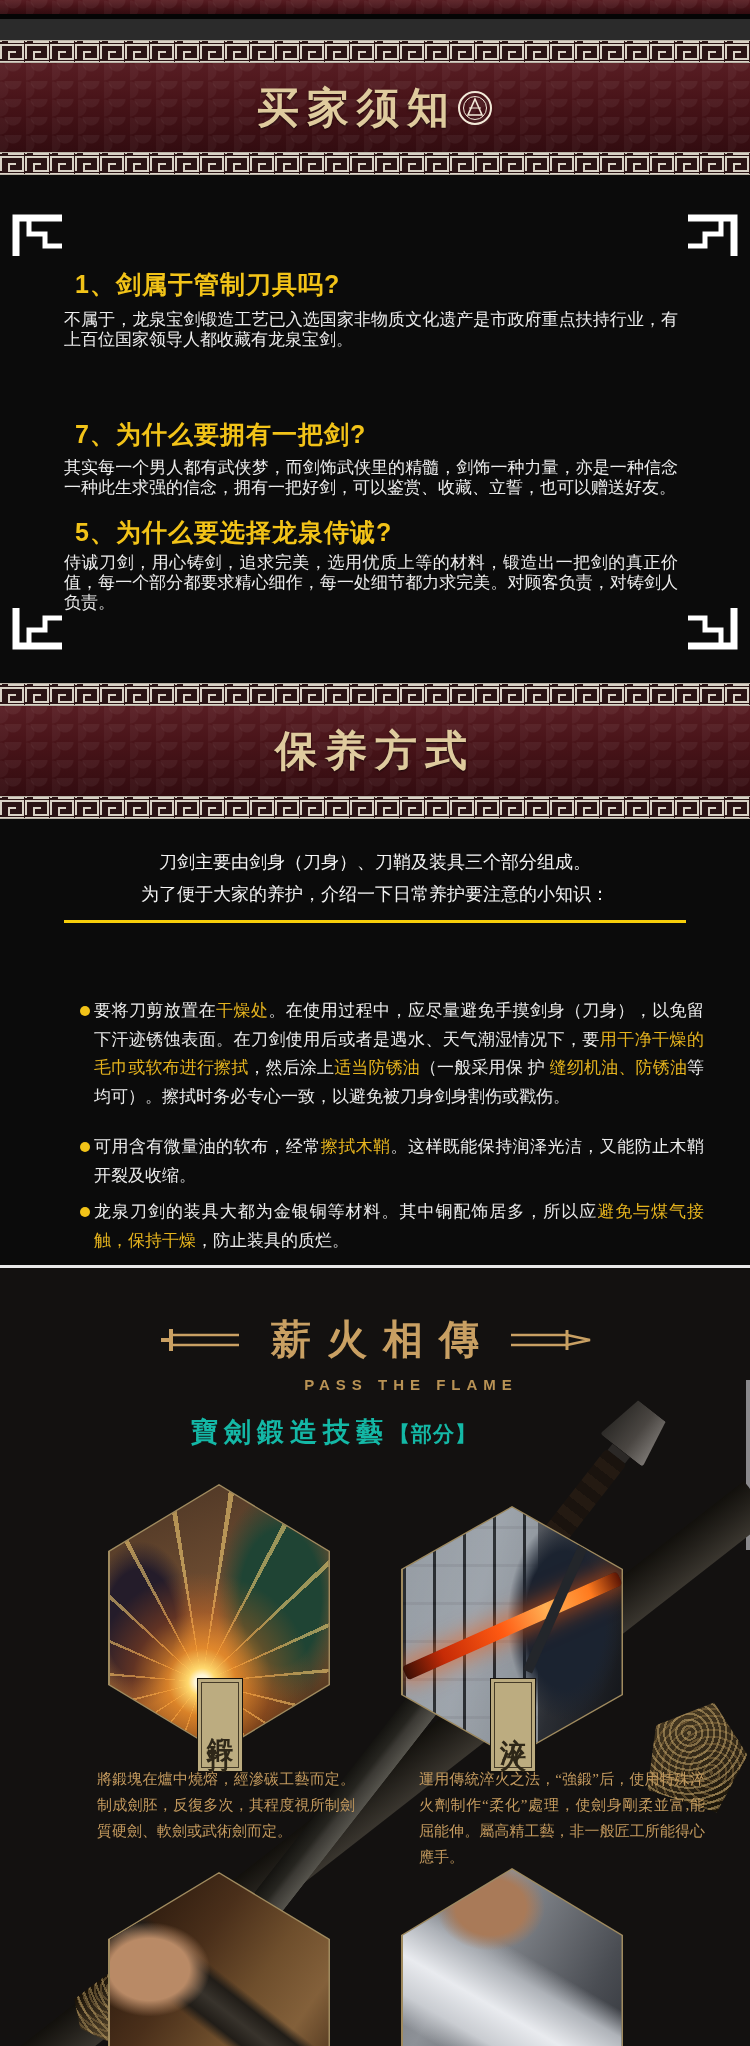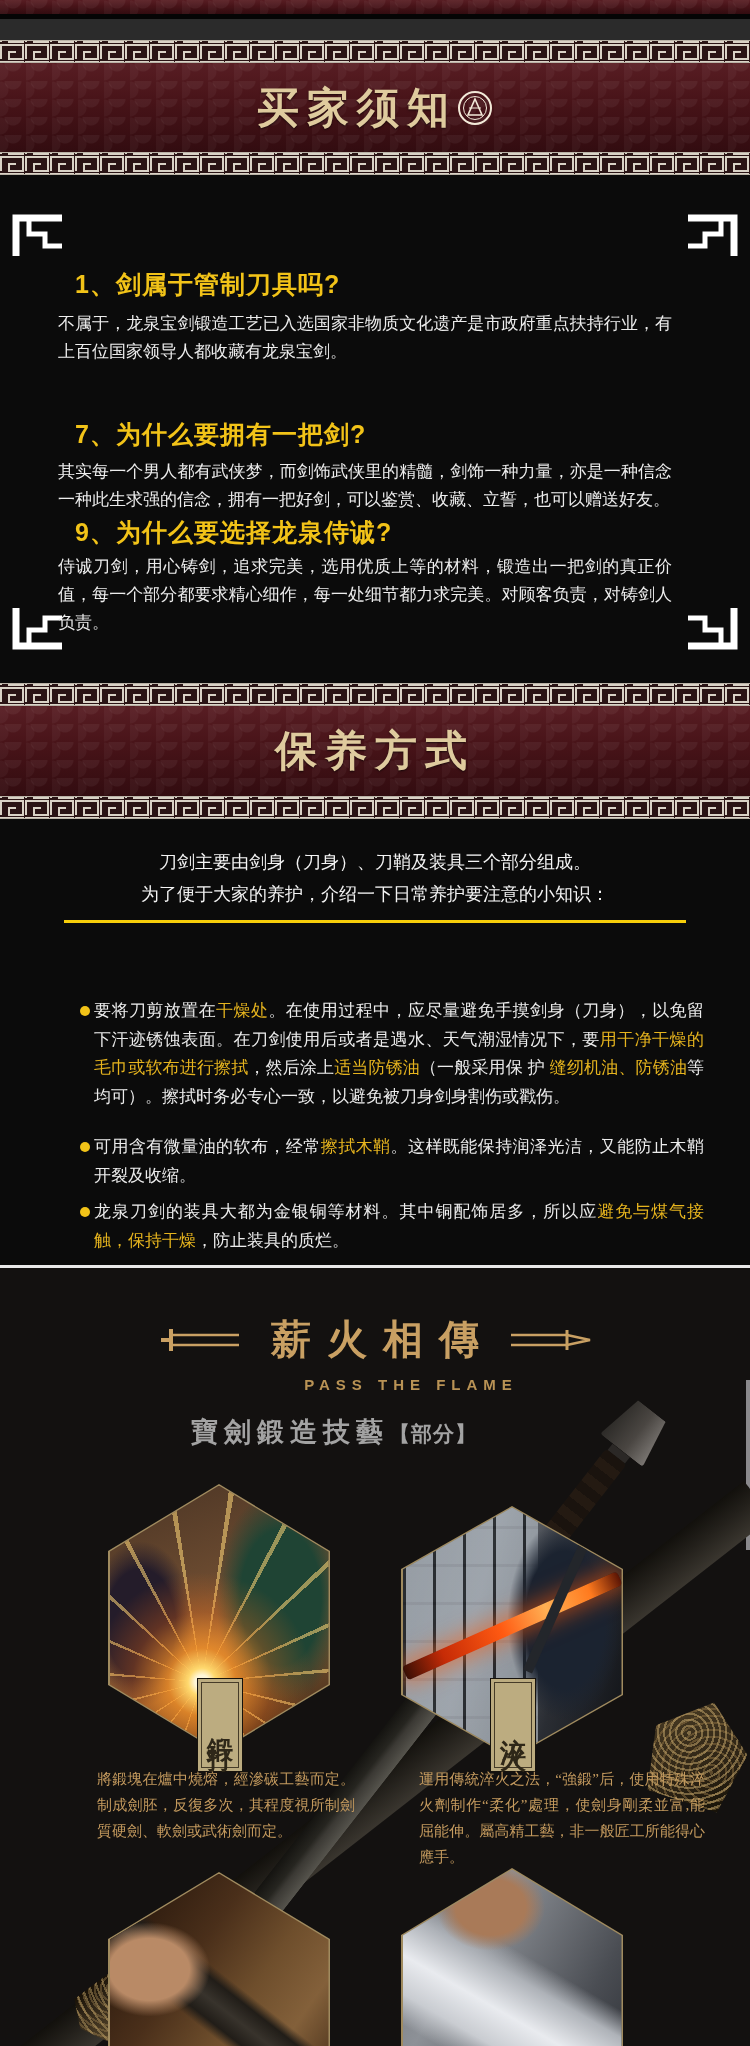--- a/index.html
+++ b/index.html
@@ -27,21 +27,21 @@
   .tb1{top:63px;height:89px;} .tb2{top:706px;height:90px;}
   .band-title{font-family:"Liberation Serif",serif;font-size:42px;color:#dfcb9e;
               letter-spacing:8px;text-shadow:0 1px 2px rgba(0,0,0,.6);font-weight:bold;}
 
   
   .corner{position:absolute;width:50px;height:42px;}
   .c-tl{left:12px;top:214px;} .c-tr{left:688px;top:214px;transform:scaleX(-1);}
   .c-bl{left:12px;top:608px;transform:scaleY(-1);} .c-br{left:688px;top:608px;transform:scale(-1,-1);}
 
   .qa-q{position:absolute;left:75px;color:#f2c318;font-size:25px;font-weight:bold;letter-spacing:1px;}
-  .qa-a{position:absolute;left:58px;width:614px;color:#ededed;font-size:17px;line-height:28px;text-align:justify;}
+  .qa-a{position:absolute;left:64px;width:614px;color:#ededed;font-size:17px;line-height:20px;text-align:justify;}
   .q1{top:268px;text-align:right;} .a1{top:310px;}
   .q2{top:418px;} .a2{top:458px;}
   .q3{top:516px;} .a3{top:553px;}
 
   
   .intro{position:absolute;left:0;width:750px;text-align:center;color:#f4f4f4;font-size:18px;}
   .in1{top:850px;} .in2{top:882px;}
   .rule-yellow{left:64px;top:920px;width:622px;height:3px;background:#f7ce0a;}
   .bullet{position:absolute;left:80px;width:634px;display:flex;gap:4px;}
   .b1{top:997px;} .b2{top:1133px;} .b3{top:1198px;}
@@ -50,21 +50,21 @@
   .btext .hl{color:#e6b41e;}
   .rule-white{left:0;top:1265px;width:750px;height:3px;background:#e9e9e9;border-bottom:1px solid #555;}
 
   
   .forge-bg{left:0;top:1268px;width:750px;height:778px;background:#131110;}
   .h-title-row{left:0;top:1312px;width:750px;display:flex;align-items:center;justify-content:center;gap:16px;}
   .h-title{font-family:"Liberation Serif",serif;font-size:40px;font-weight:bold;color:#c9a063;
            letter-spacing:16px;text-indent:16px;}
   .h-sub{left:0;top:1376px;width:750px;text-align:center;color:#b99355;font-size:15px;
          font-weight:bold;letter-spacing:6px;padding-left:36px;}
-  .h-craft{left:0;top:1414px;width:668px;text-align:center;color:#a3a3a3;
+  .h-craft{left:0;top:1414px;width:668px;text-align:center;color:#14b8a6;
            font-family:"Liberation Serif",serif;font-weight:bold;}
   .h-craft .big{font-size:27px;letter-spacing:6px;}
   .h-craft .small{font-size:21px;letter-spacing:1px;}
 
   
   .scabbard{left:758px;top:1476px;width:1100px;height:46px;transform:rotate(142deg);
             transform-origin:0 50%;background:linear-gradient(180deg,#3a362f,#23201b 55%,#12100c);
             z-index:1;}
   .chape{position:absolute;left:690px;top:-4px;width:170px;height:54px;
          background:
@@ -202,21 +202,21 @@
   </svg>
   <svg class="corner c-br" viewBox="0 0 50 42">
     <path d="M4 42 V4 H50" fill="none" stroke="#fff" stroke-width="7"></path>
     <path d="M17 4 V20 H33 V32 H50" fill="none" stroke="#fff" stroke-width="5"></path>
   </svg>
 
   <div class="qa-q q1">1、剑属于管制刀具吗?</div>
   <div class="qa-a a1">不属于，龙泉宝剑锻造工艺已入选国家非物质文化遗产是市政府重点扶持行业，有上百位国家领导人都收藏有龙泉宝剑。</div>
   <div class="qa-q q2">7、为什么要拥有一把剑?</div>
   <div class="qa-a a2">其实每一个男人都有武侠梦，而剑饰武侠里的精髓，剑饰一种力量，亦是一种信念一种此生求强的信念，拥有一把好剑，可以鉴赏、收藏、立誓，也可以赠送好友。</div>
-  <div class="qa-q q3">9、为什么要选择龙泉侍诚?</div>
+  <div class="qa-q q3">5、为什么要选择龙泉侍诚?</div>
   <div class="qa-a a3">侍诚刀剑，用心铸剑，追求完美，选用优质上等的材料，锻造出一把剑的真正价值，每一个部分都要求精心细作，每一处细节都力求完美。对顾客负责，对铸剑人负责。</div>
 
   <svg class="abs meander m3">
     <rect width="750" height="23" fill="#2a1415"></rect>
     <rect width="750" height="23" fill="url(#gk)"></rect>
     <rect y="0" width="750" height="1" fill="#b9b2a6"></rect>
       <rect y="22" width="750" height="1" fill="#b9b2a6"></rect>
   </svg>
   <div class="abs maroon title-band tb2">
     <span class="band-title">保养方式</span>

